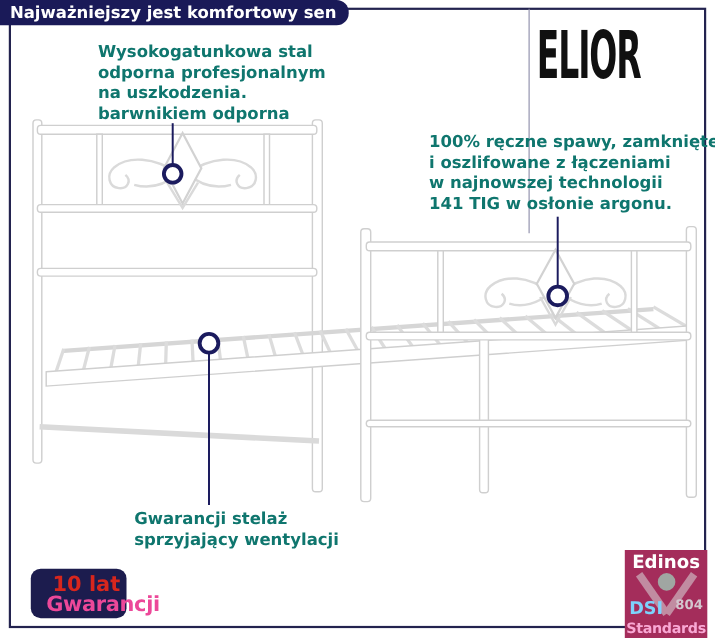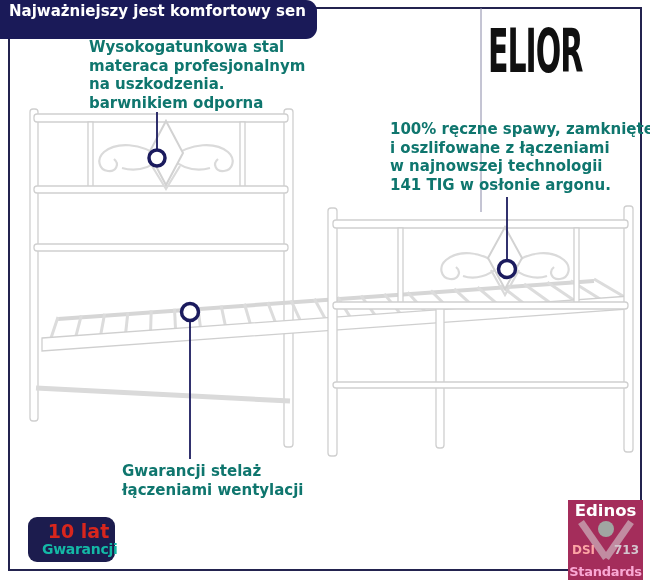--- a/index.html
+++ b/index.html
@@ -3,21 +3,21 @@
 <meta charset="utf-8">
 <style>
   html,body{margin:0;padding:0;background:#fff;}
   .stage{position:relative;width:650px;height:580px;background:#fff;overflow:hidden;
          font-family:"DejaVu Sans","Liberation Sans",sans-serif;}
   
   .frame{position:absolute;left:8px;top:7px;width:634px;height:564px;
          border:2px solid #23234f;box-sizing:border-box;}
   
   .banner{position:absolute;left:0;top:0;height:23px;background:#1a1a58;
-          border-radius:0 11px 11px 0;padding:0 11px 16px 9px;z-index:6;
+          border-radius:0 11px 11px 0;padding:0 11px 0 9px;z-index:6;
           color:#ffffff;font-weight:bold;font-size:15px;line-height:23px;white-space:nowrap;}
   
   .logo{position:absolute;left:486px;top:10px;width:156px;height:82px;z-index:5;display:flex;align-items:center;}
   .logo svg{display:block;}
   .brand{font-weight:bold;font-size:60px;color:#101010;transform:scaleX(0.5);
          transform-origin:left center;letter-spacing:-2px;margin-left:2px;line-height:1;}
   
   .note{position:absolute;color:#0f766e;font-weight:bold;font-size:15px;line-height:18.5px;z-index:5;}
   .note span{display:block;white-space:nowrap;}
   .note-steel{left:89px;top:38px;}
@@ -29,27 +29,27 @@
   .bed-part{fill:#ffffff;stroke:#cfcfcf;stroke-width:1.3;}
   .orn{fill:none;stroke:#dadada;stroke-width:2.2;}
   .orn-d{fill:#ffffff;stroke:#d2d2d2;stroke-width:2;}
   .slat-line{stroke:#dcdcdc;stroke-width:3;}
   .callout-line{stroke:#1b1b5e;stroke-width:1.8;}
   .callout-dot{fill:#ffffff;stroke:#1b1b5e;stroke-width:3.5;}
   
   .warranty{position:absolute;left:28px;top:517px;width:73px;height:45px;background:#1c1c4e;
             border-radius:9px;z-index:6;text-align:center;padding-left:14px;}
   .warranty .w-top{color:#d8261d;font-weight:bold;font-size:19px;line-height:22px;margin-top:3px;}
-  .warranty .w-bottom{color:#14b8a6;font-weight:bold;font-size:14px;line-height:15px;letter-spacing:-0.3px;}
+  .warranty .w-bottom{color:#ec4899;font-weight:bold;font-size:19px;line-height:15px;letter-spacing:-0.3px;}
   
   .cert{position:absolute;left:568px;top:500px;width:75px;height:80px;background:#a42d5b;z-index:6;}
   .cert svg{position:absolute;left:0;top:0;}
   .c-brand{position:absolute;left:0;top:1px;width:100%;text-align:center;color:#fff;
            font-weight:bold;font-size:16.5px;z-index:2;}
-  .c-left{position:absolute;left:4px;top:43px;color:#fca5a5;font-weight:bold;font-size:12px;z-index:2;}
+  .c-left{position:absolute;left:4px;top:43px;color:#7dd3fc;font-weight:bold;font-size:16px;z-index:2;}
   .c-right{position:absolute;right:4px;top:43px;color:#d3c6ce;font-weight:bold;font-size:12px;z-index:2;}
   .c-label{position:absolute;left:0;bottom:1px;width:100%;text-align:center;color:#f9a8d4;
            font-weight:bold;font-size:13px;letter-spacing:-0.3px;z-index:2;}
 </style>
 </head>
 <body>
 
 <div class="stage">
 
   <div class="frame"></div>
@@ -157,45 +157,45 @@
       <line x1="15" y1="54" x2="11" y2="71" stroke="#b5b5b5" stroke-width="3.5"></line>
       <line x1="51" y1="54" x2="55" y2="71" stroke="#b5b5b5" stroke-width="3.5"></line>
       <rect x="3" y="66" width="6" height="4" fill="#3a3a3a"></rect>
       <rect x="57" y="66" width="6" height="4" fill="#3a3a3a"></rect>
     </svg>
     <div class="brand">ELIOR</div>
   </div>
 
   <div class="note note-steel">
     <span>Wysokogatunkowa stal</span>
-    <span>materaca profesjonalnym</span>
+    <span>odporna profesjonalnym</span>
     <span>na uszkodzenia.</span>
     <span>barwnikiem odporna</span>
   </div>
   <div class="note note-welds">
     <span>100% ręczne spawy, zamknięte</span>
     <span>i oszlifowane z łączeniami</span>
     <span>w najnowszej technologii</span>
     <span>141 TIG w osłonie argonu.</span>
   </div>
   <div class="note note-frame">
     <span>Gwarancji stelaż</span>
-    <span>łączeniami wentylacji</span>
+    <span>sprzyjający wentylacji</span>
   </div>
 
   <div class="warranty">
     <div class="w-top">10 lat</div>
     <div class="w-bottom">Gwarancji</div>
   </div>
 
   <div class="cert">
     <svg width="75" height="68" viewBox="0 0 75 68">
       <line x1="13" y1="22" x2="38" y2="58" stroke="#c18ca1" stroke-width="7"></line>
       <line x1="63" y1="22" x2="38" y2="58" stroke="#c18ca1" stroke-width="7"></line>
       <circle cx="38" cy="29" r="8" fill="#a0a6a2"></circle>
     </svg>
     <div class="c-brand">Edinos</div>
     <div class="c-left">DSI</div>
-    <div class="c-right">713</div>
+    <div class="c-right">804</div>
     <div class="c-label">Standards</div>
   </div>
 
 </div>
 
 </body></html>

